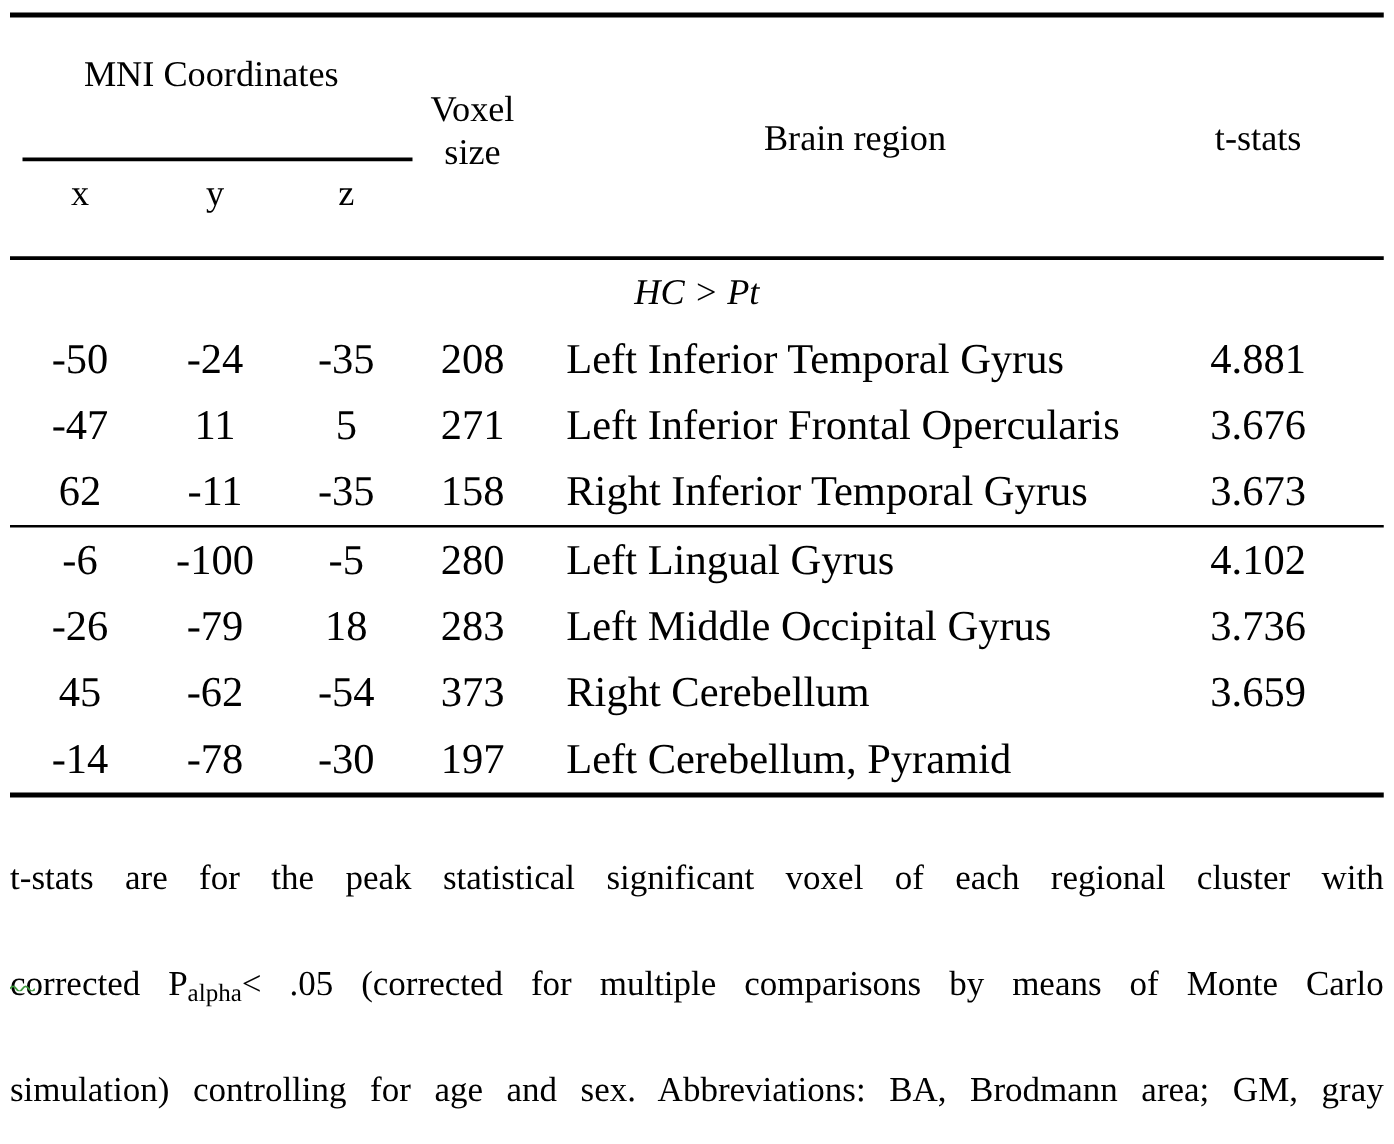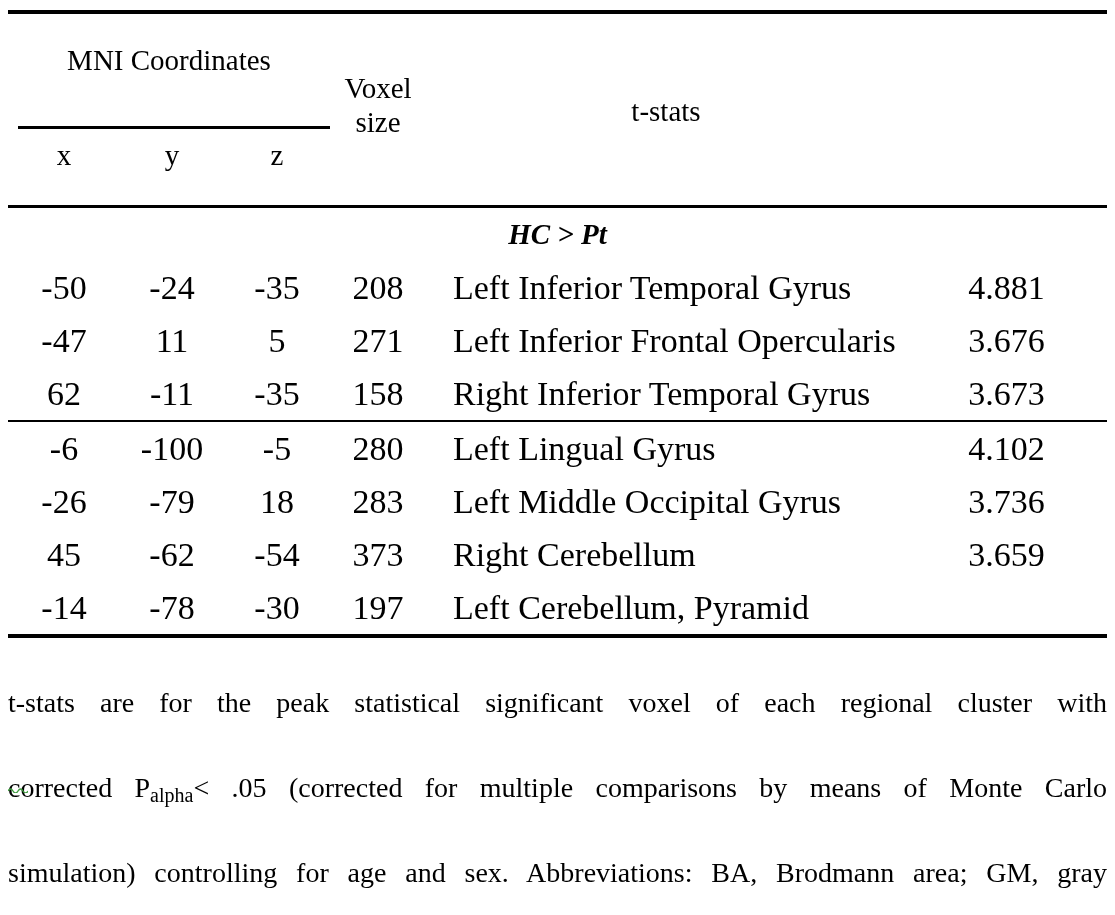--- a/index.html
+++ b/index.html
@@ -25,21 +25,21 @@
   .mni-group { grid-column: 1 / 4; display: flex; flex-direction: column; }
   .mni-title { margin-top: 26px; height: 40px; display: flex; align-items: center; justify-content: center; }
   .mni-underline { margin-top: 46px; margin-left: 10px; height: 3px; background: #000000; }
   .xyz-row { height: 52px; display: grid; grid-template-columns: 112px 104px 106px; align-items: center; text-align: center; }
   .head-voxel { padding-top: 57px; text-align: center; line-height: 34px; }
   .head-brain { padding-top: 81px; text-align: center; }
   .head-t { padding-top: 81px; text-align: center; padding-right: 36px; }
 
   
   .section-row { height: 53px; display: flex; align-items: center; justify-content: center;
-                 font-weight: bold; font-style: italic; font-size: 29px; }
+                 font-weight: normal; font-style: italic; font-size: 29px; }
   .section-row.second { height: 52px; }
   .row { height: 53px; align-items: center; font-size: 34px; }
   .cell-num { text-align: center; }
   .cell-region { text-align: left; padding-left: 27px; }
   .cell-t { text-align: center; padding-right: 36px; }
 
   
   .footnote { padding-top: 8px; font-size: 28px; }
   .fn-line { width: 1099px; line-height: 41px; text-align: justify; text-align-last: justify; white-space: nowrap; margin-top: 36px; }
   .fn-line.last { text-align-last: left; }
@@ -61,20 +61,21 @@
       <div class="xyz-row">
         <span>x</span>
         <span>y</span>
         <span>z</span>
       </div>
     </div>
     <div class="head-voxel">
       <div>Voxel</div>
       <div>size</div>
     </div>
+    <div class="head-brain">Brain region</div>
     <div class="head-t">t-stats</div>
   </div>
 
   <div class="rule rule-heavy"></div>
 
   <div class="section-row inner">HC &gt; Pt</div>
 
   <div class="grid-cols row inner">
     <div class="cell-num">-50</div>
     <div class="cell-num">-24</div>

